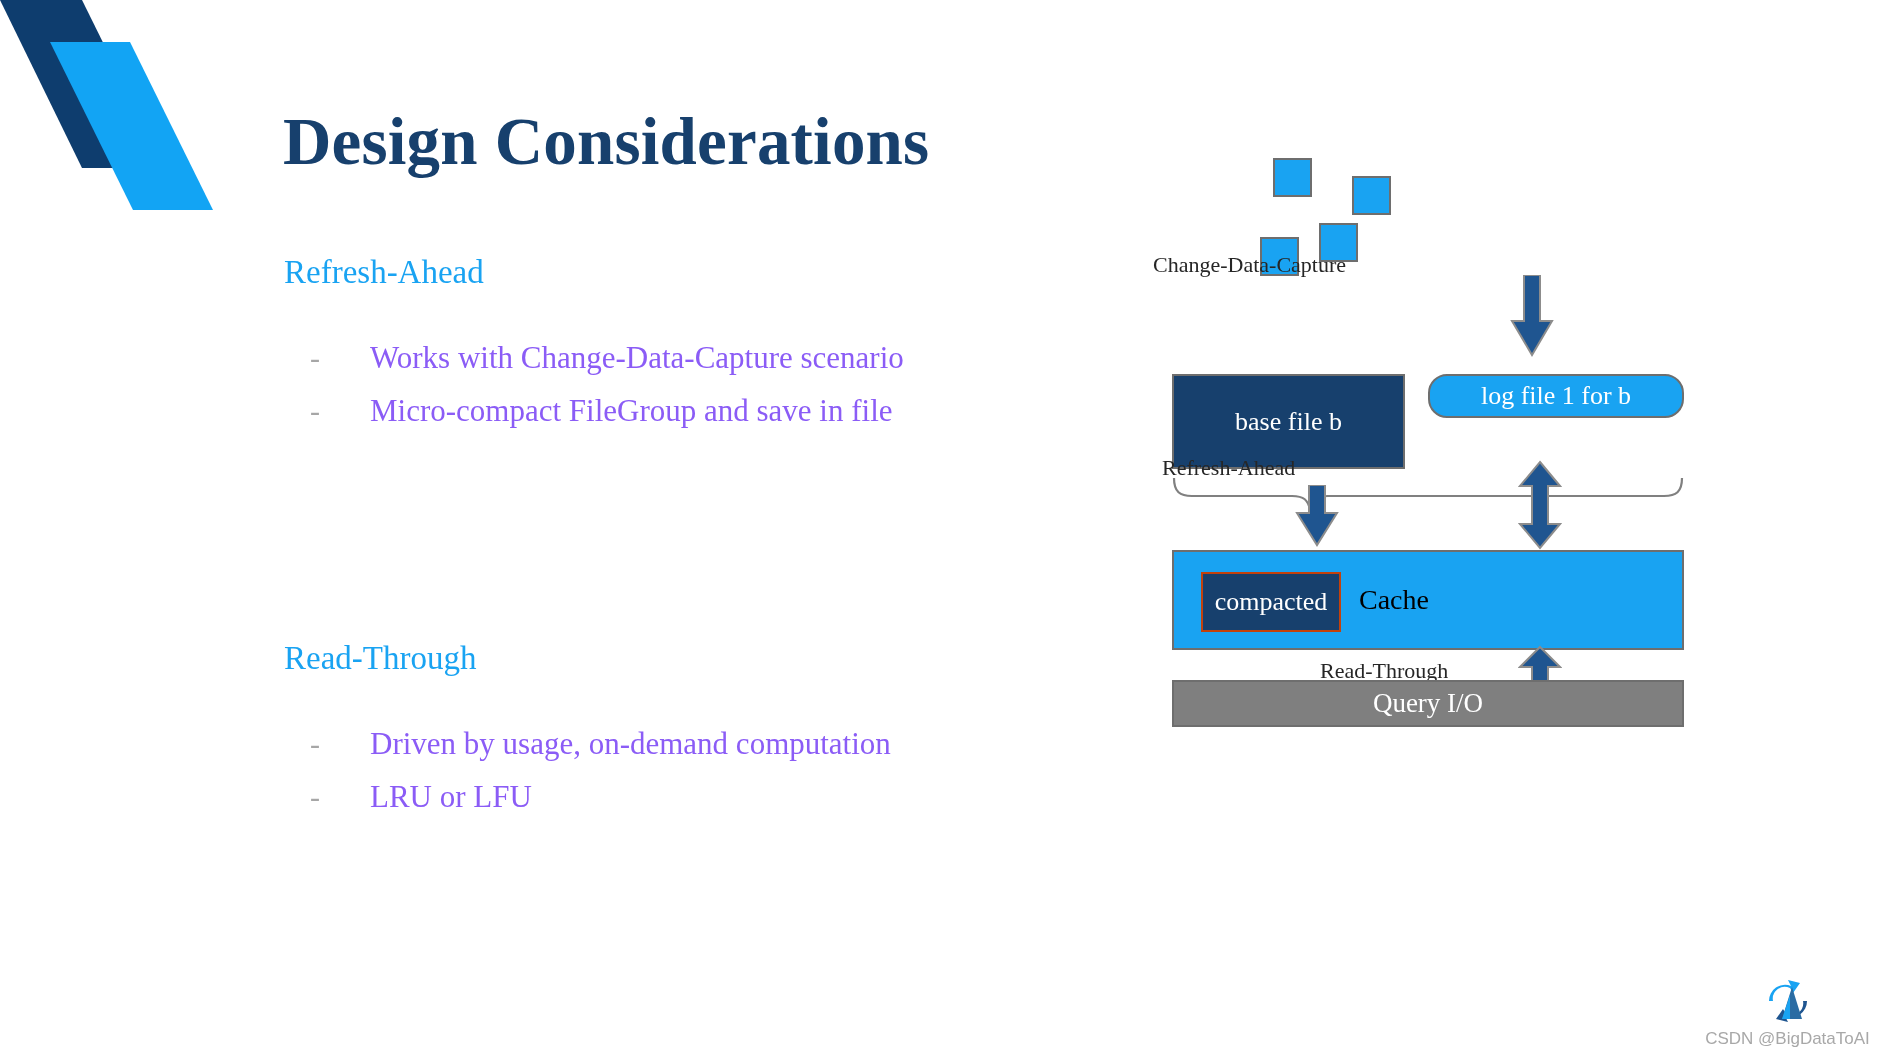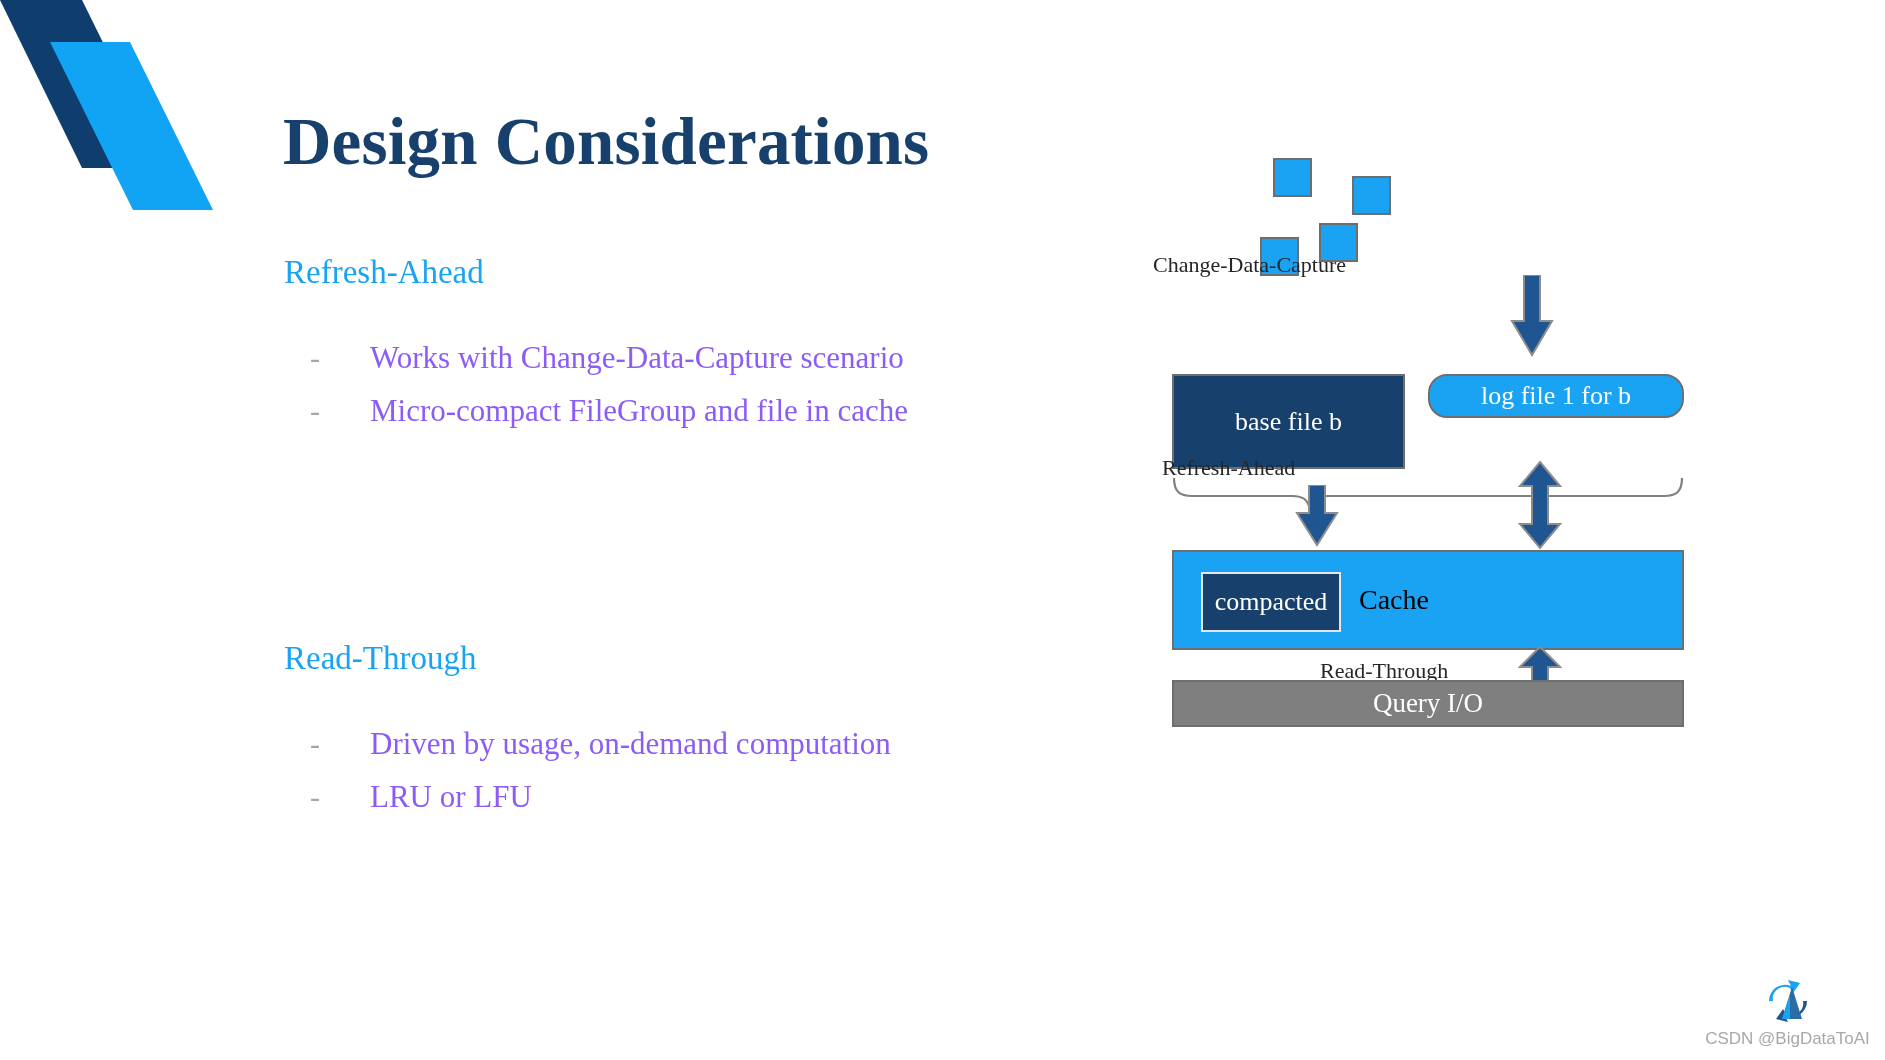--- a/index.html
+++ b/index.html
@@ -120,21 +120,21 @@
   #box-cache {
     left: 32px; top: 410px; width: 512px; height: 100px;
     background: #19A3F2;
     justify-content: flex-start;
     font-size: 28px;
   }
   #box-compacted {
     position: absolute;
     left: 27px; top: 20px; width: 140px; height: 60px;
     box-sizing: border-box;
-    border: 2px solid #e5e5e5;
+    border: 2px solid #c2410c;
     background: #17406D;
     display: flex;
     align-items: center;
     justify-content: center;
     color: #ffffff;
     font-size: 26px;
   }
   #label-cache {
     position: absolute;
     left: 185px;
@@ -199,21 +199,21 @@
 
   <div class="section-heading" id="heading-refresh-ahead">Refresh-Ahead</div>
 
   <div class="bullet-list" id="bullets-refresh-ahead">
     <div class="bullet-item">
       <span class="bullet-dash">-</span>
       <span class="bullet-text">Works with Change-Data-Capture scenario</span>
     </div>
     <div class="bullet-item">
       <span class="bullet-dash">-</span>
-      <span class="bullet-text">Micro-compact FileGroup and file in cache</span>
+      <span class="bullet-text">Micro-compact FileGroup and save in file</span>
     </div>
   </div>
 
   <div class="section-heading" id="heading-read-through">Read-Through</div>
 
   <div class="bullet-list" id="bullets-read-through">
     <div class="bullet-item">
       <span class="bullet-dash">-</span>
       <span class="bullet-text">Driven by usage, on-demand computation</span>
     </div>

